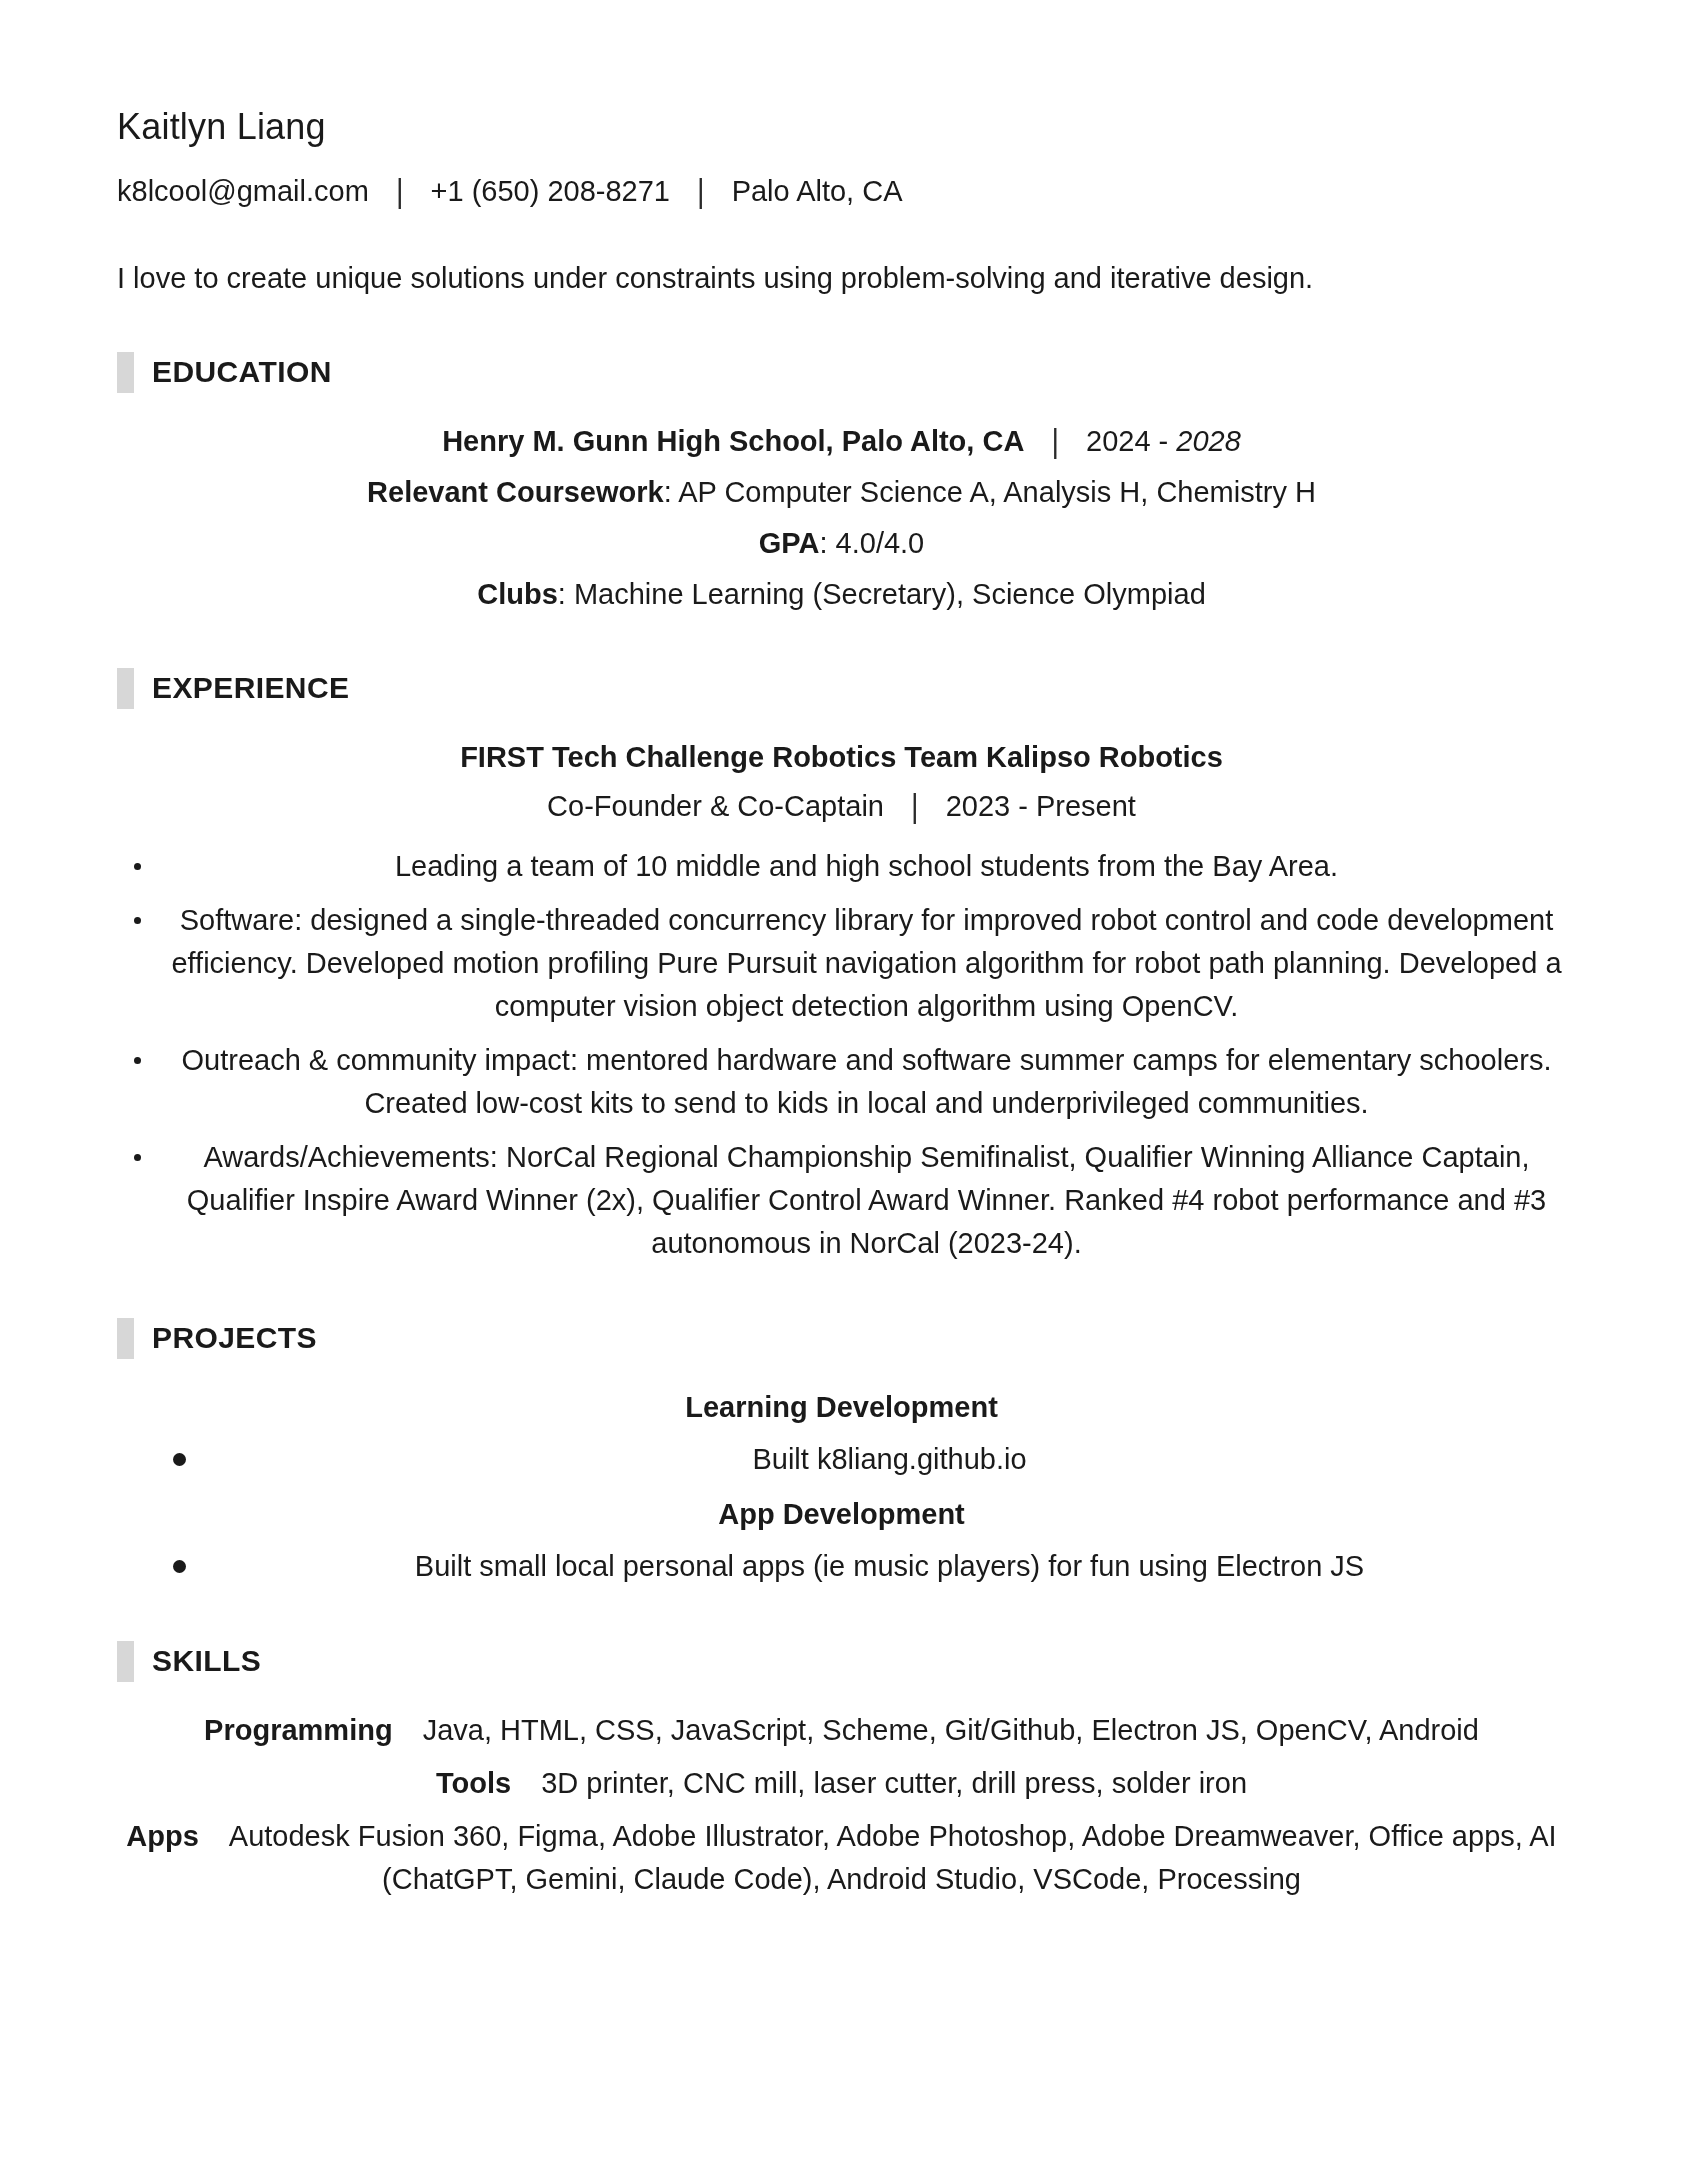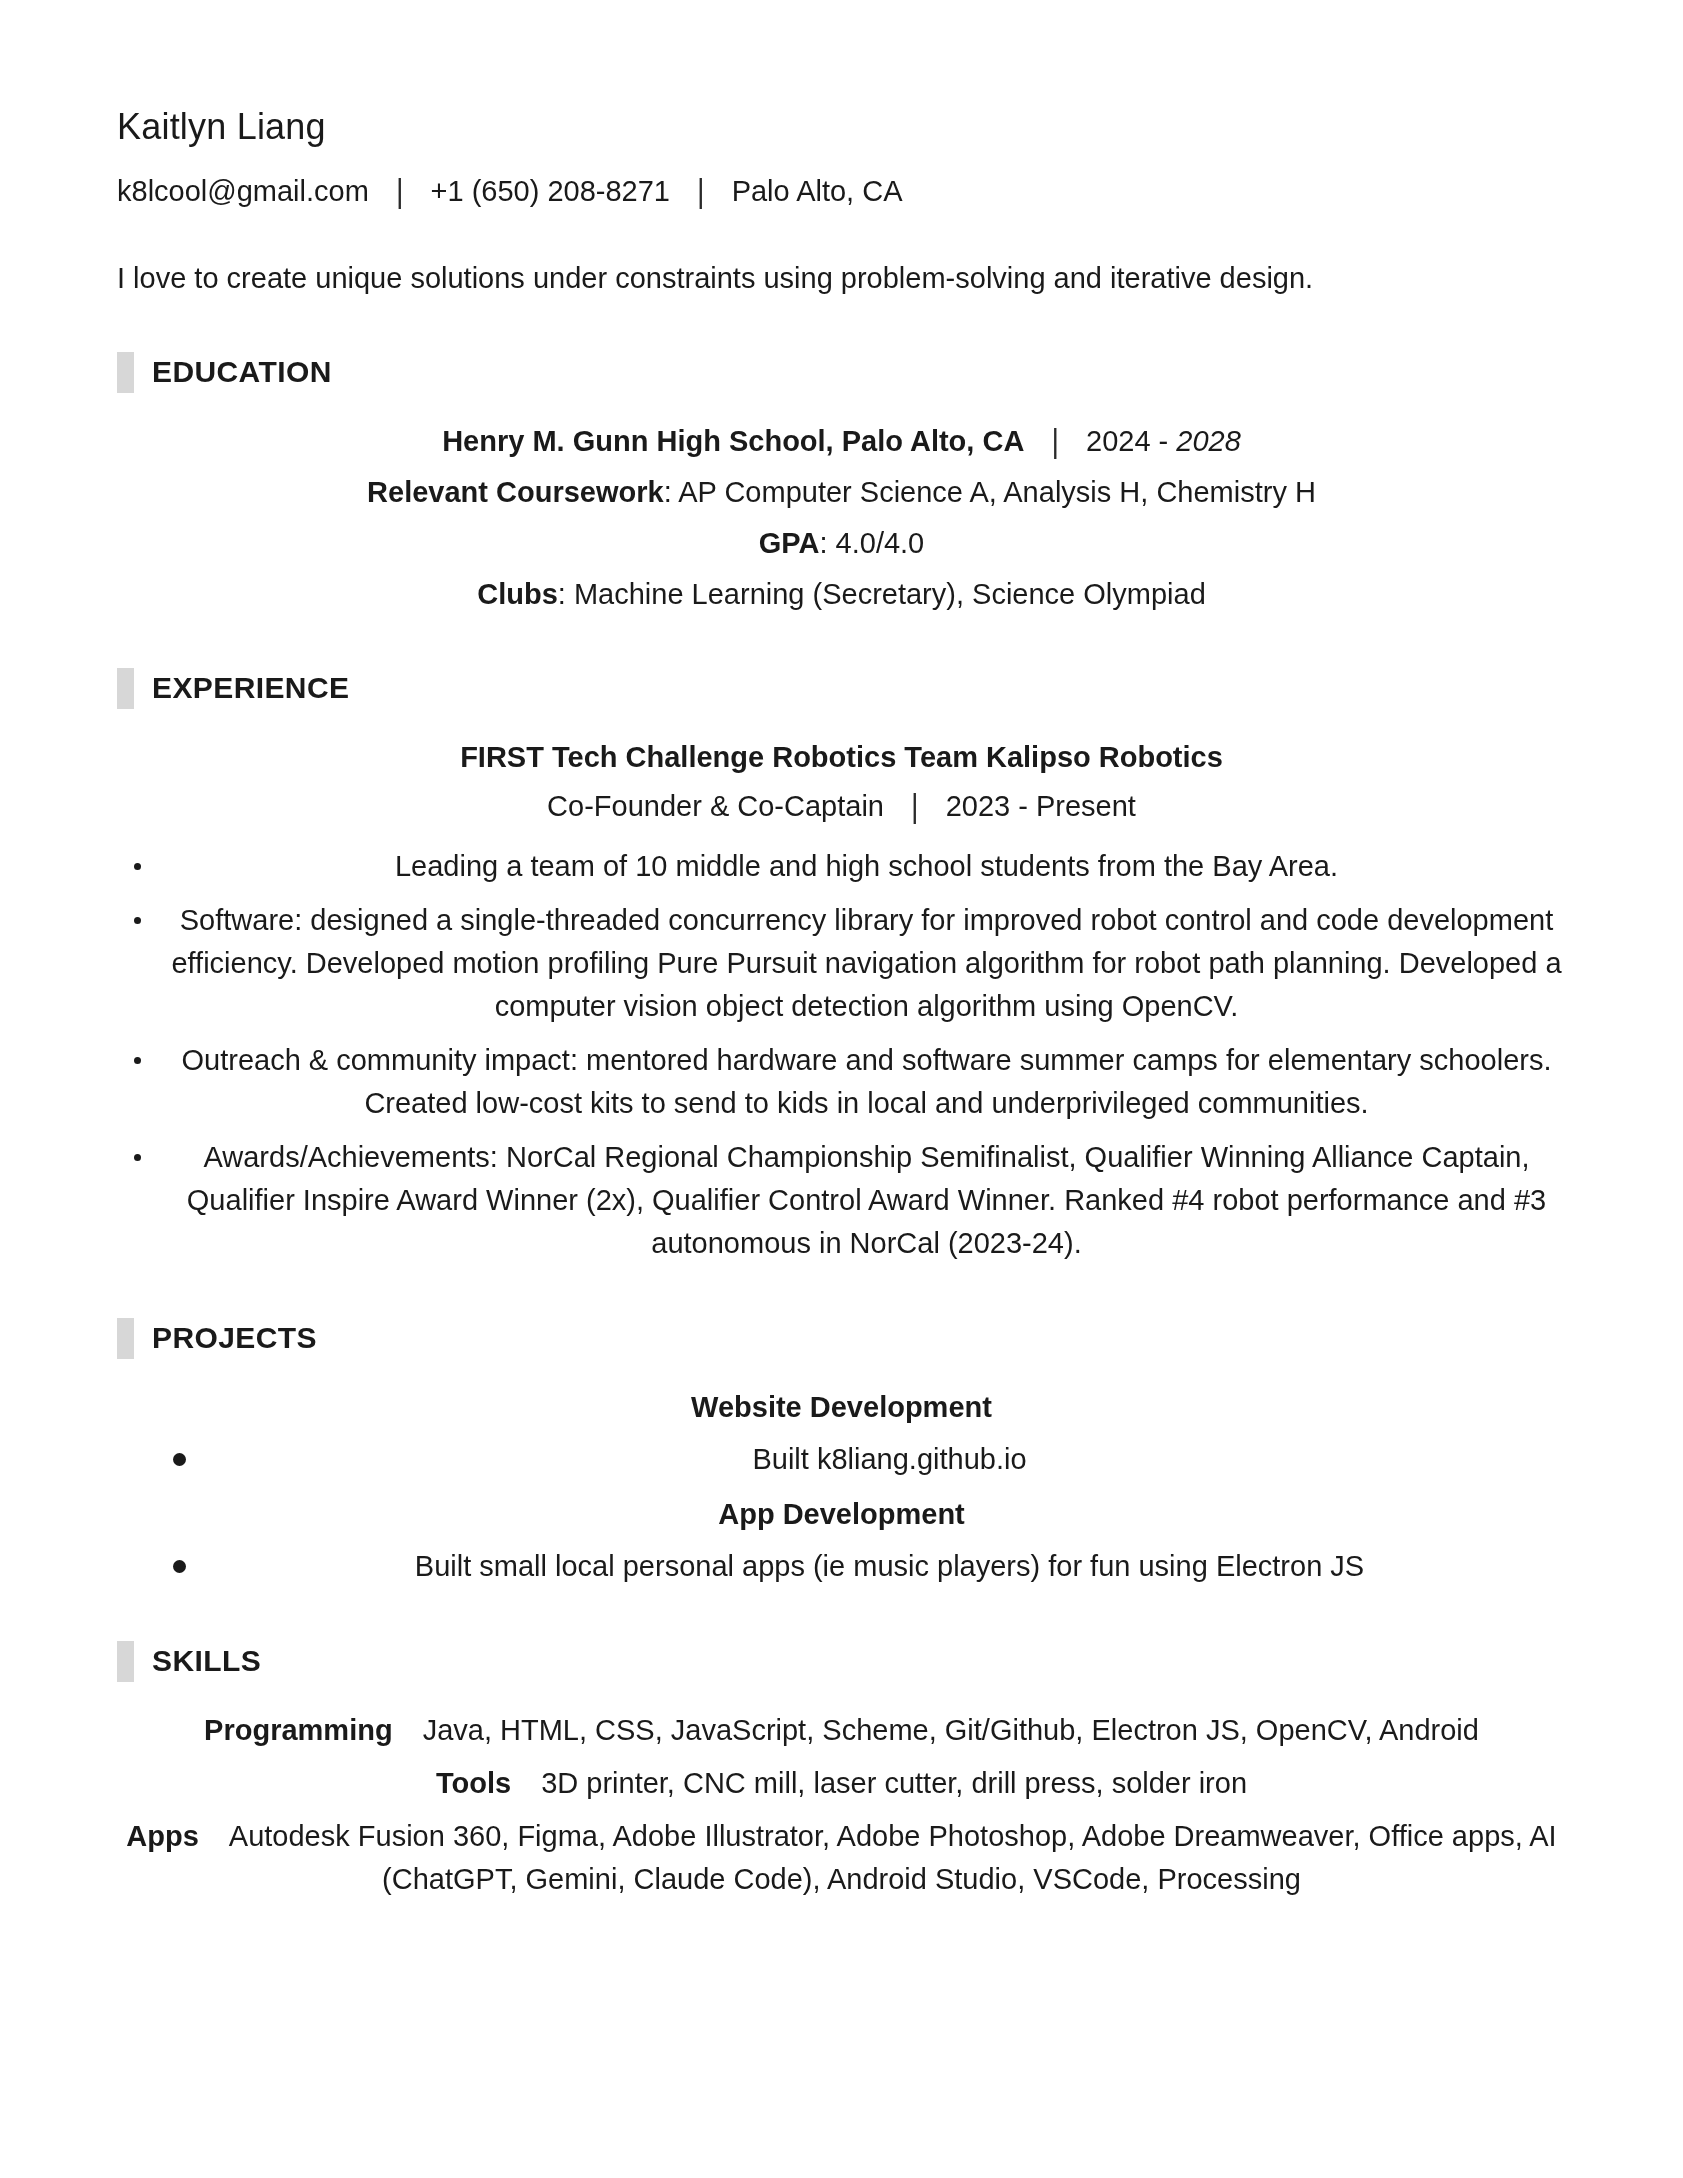--- a/index.html
+++ b/index.html
@@ -218,21 +218,21 @@
       <li><span>Awards/Achievements: NorCal Regional Championship Semifinalist, Qualifier Winning Alliance Captain, Qualifier Inspire Award Winner (2x), Qualifier Control Award Winner. Ranked #4 robot performance and #3 autonomous in NorCal (2023-24).</span></li>
     </ul>
   </section>
 
   <section class="section">
     <div class="section-head">
       <span class="section-bar"></span>
       <h2 class="section-title">PROJECTS</h2>
     </div>
 
-    <p class="proj-name">Website Development</p>
+    <p class="proj-name">Learning Development</p>
     <ul class="big-bullets">
       <li><span>Built k8liang.github.io</span></li>
     </ul>
 
     <p class="proj-name">App Development</p>
     <ul class="big-bullets">
       <li><span>Built small local personal apps (ie music players) for fun using Electron JS</span></li>
     </ul>
   </section>
 

